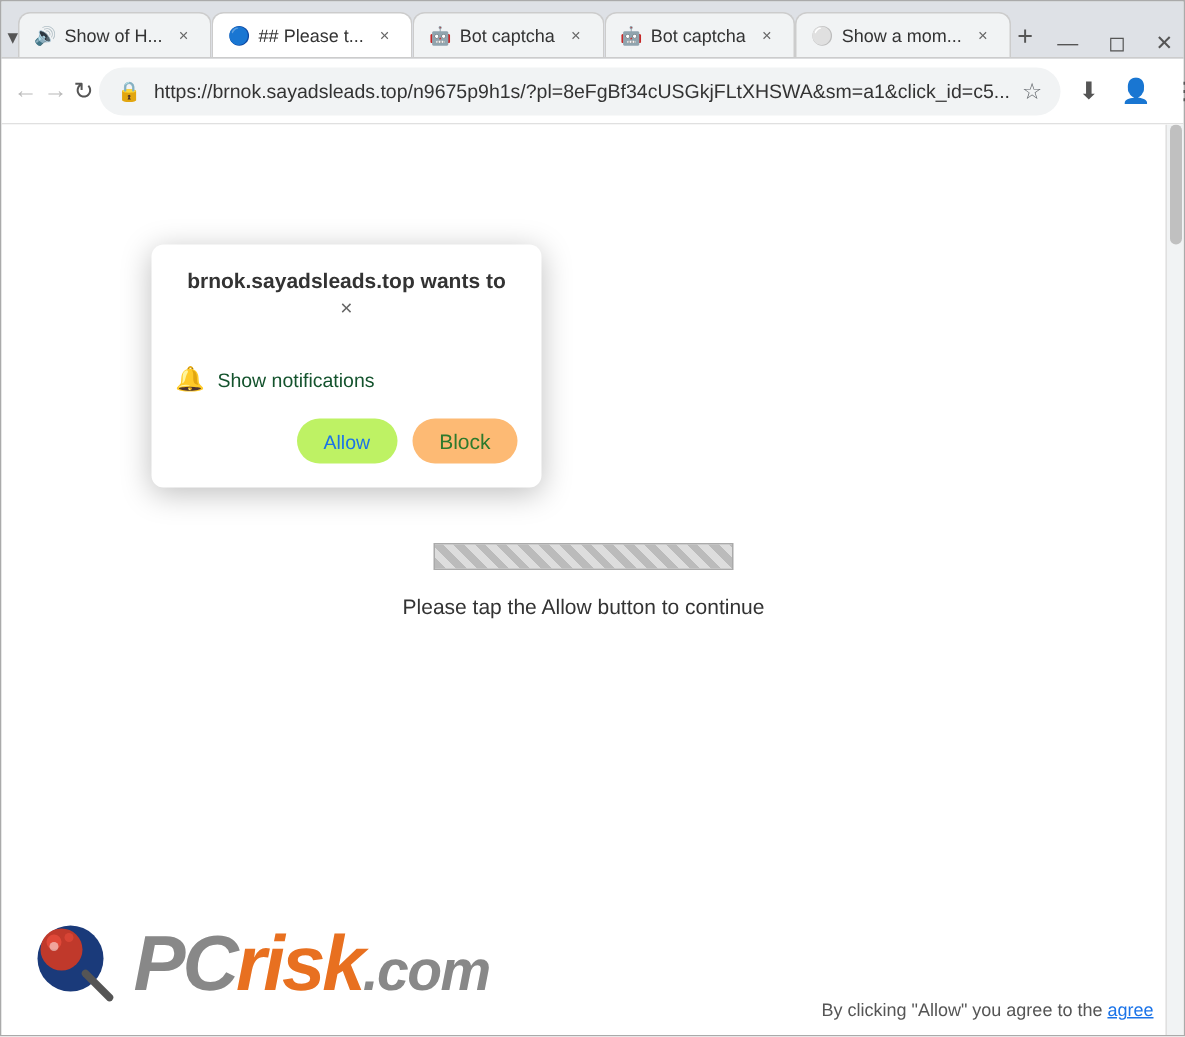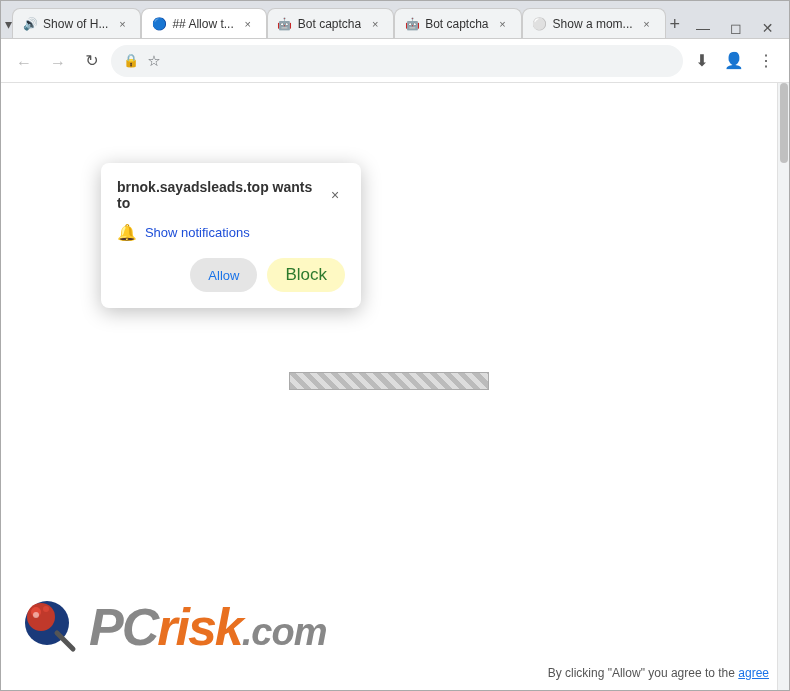--- a/index.html
+++ b/index.html
@@ -166,21 +166,22 @@
       background: #fff;
       border-radius: 8px;
       box-shadow: 0 4px 20px rgba(0,0,0,0.25);
       padding: 16px;
       z-index: 100;
     }
     .popup-header {
       display: flex;
       align-items: center;
       justify-content: flex-end;
-      margin-bottom: 12px;
+      margin-bottom: 28px;
+      flex-direction: column;
     }
     .popup-title {
       font-size: 14px;
       font-weight: 600;
       color: #333;
     }
     .popup-close {
       width: 20px;
       height: 20px;
       display: flex;
@@ -196,43 +197,43 @@
       align-items: center;
       gap: 8px;
       margin-bottom: 16px;
     }
     .bell-icon {
       font-size: 16px;
       color: #555;
     }
     .popup-notification-text {
       font-size: 13px;
-      color: #1d4ed8;
+      color: #14532d;
     }
     .popup-buttons {
       display: flex;
       justify-content: flex-end;
       gap: 10px;
     }
     .btn-allow {
       padding: 7px 18px;
-      background: #e5e5e5;
+      background: #bef264;
       border: none;
       border-radius: 20px;
       font-size: 13px;
       color: #1a73e8;
       cursor: pointer;
       font-weight: 500;
     }
     .btn-block {
       padding: 7px 18px;
-      background: #fef9c3;
+      background: #fdba74;
       border: none;
       border-radius: 20px;
-      font-size: 17px;
+      font-size: 14px;
       color: #2d7a2d;
       cursor: pointer;
       font-weight: 500;
     }
 
     
     .main-page {
       position: absolute;
       top: 0;
       left: 0;
@@ -262,21 +263,21 @@
     .progress-label {
       font-size: 14px;
       color: #333;
       text-align: center;
       margin-top: 4px;
     }
 
     
     .logo-area {
       position: absolute;
-      bottom: 33px;
+      bottom: 17px;
       left: 20px;
       display: flex;
       align-items: center;
       gap: 8px;
     }
     .pc-logo-icon {
       width: 60px;
       height: 60px;
     }
 
@@ -333,21 +334,21 @@
     </div>
 
     <div class="tab">
       <span class="tab-favicon">🔊</span>
       <span class="tab-title">Show of H...</span>
       <span class="tab-close">×</span>
     </div>
 
     <div class="tab active">
       <span class="tab-favicon">🔵</span>
-      <span class="tab-title">## Allow t...</span>
+      <span class="tab-title">## Please t...</span>
       <span class="tab-close">×</span>
     </div>
 
     <div class="tab">
       <span class="tab-favicon">🤖</span>
       <span class="tab-title">Bot captcha</span>
       <span class="tab-close">×</span>
     </div>
 
     <div class="tab">
@@ -376,20 +377,21 @@
       <span>←</span>
     </button>
     <button class="toolbar-btn disabled">
       <span>→</span>
     </button>
     <button class="toolbar-btn">
       <span>↻</span>
     </button>
     <div class="address-bar">
       <span class="address-lock">🔒</span>
+      <span class="address-text">https://brnok.sayadsleads.top/n9675p9h1s/?pl=8eFgBf34cUSGkjFLtXHSWA&amp;sm=a1&amp;click_id=c5...</span>
       <span class="address-star">☆</span>
     </div>
     <div class="toolbar-right">
       <button class="toolbar-btn">
         <span>⬇</span>
       </button>
       <button class="toolbar-btn">
         <span>👤</span>
       </button>
       <button class="toolbar-btn">
@@ -412,20 +414,21 @@
       <div class="popup-buttons">
         <button class="btn-allow">Allow</button>
         <button class="btn-block">Block</button>
       </div>
     </div>
 
     <div class="main-page">
       <div class="progress-bar-container">
         <div class="progress-bar"></div>
       </div>
+      <div class="progress-label">Please tap the Allow button to continue</div>
     </div>
 
     <div class="logo-area">
 
       <svg class="pc-logo-icon" viewBox="0 0 60 60" xmlns="http://www.w3.org/2000/svg">
         <circle cx="26" cy="26" r="22" fill="#1a3a7a"></circle>
         <circle cx="20" cy="20" r="14" fill="#c0392b"></circle>
         <circle cx="15" cy="15" r="5" fill="#e74c3c" opacity="0.8"></circle>
         <circle cx="25" cy="12" r="3" fill="#e74c3c" opacity="0.6"></circle>
 

